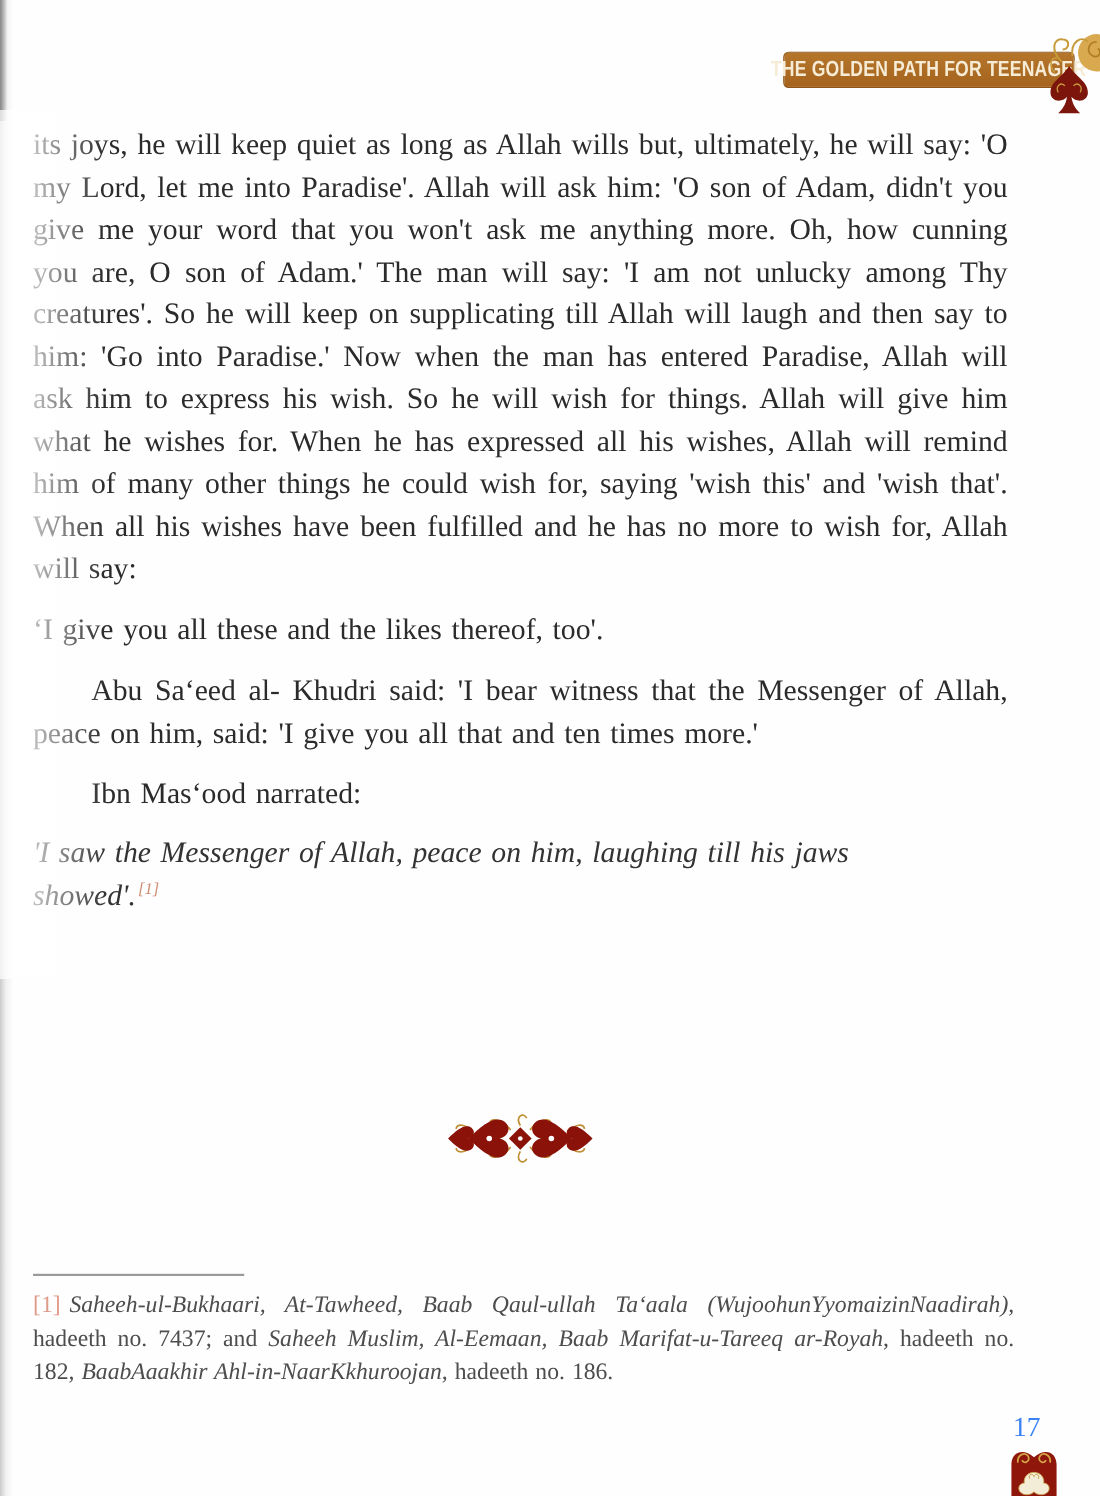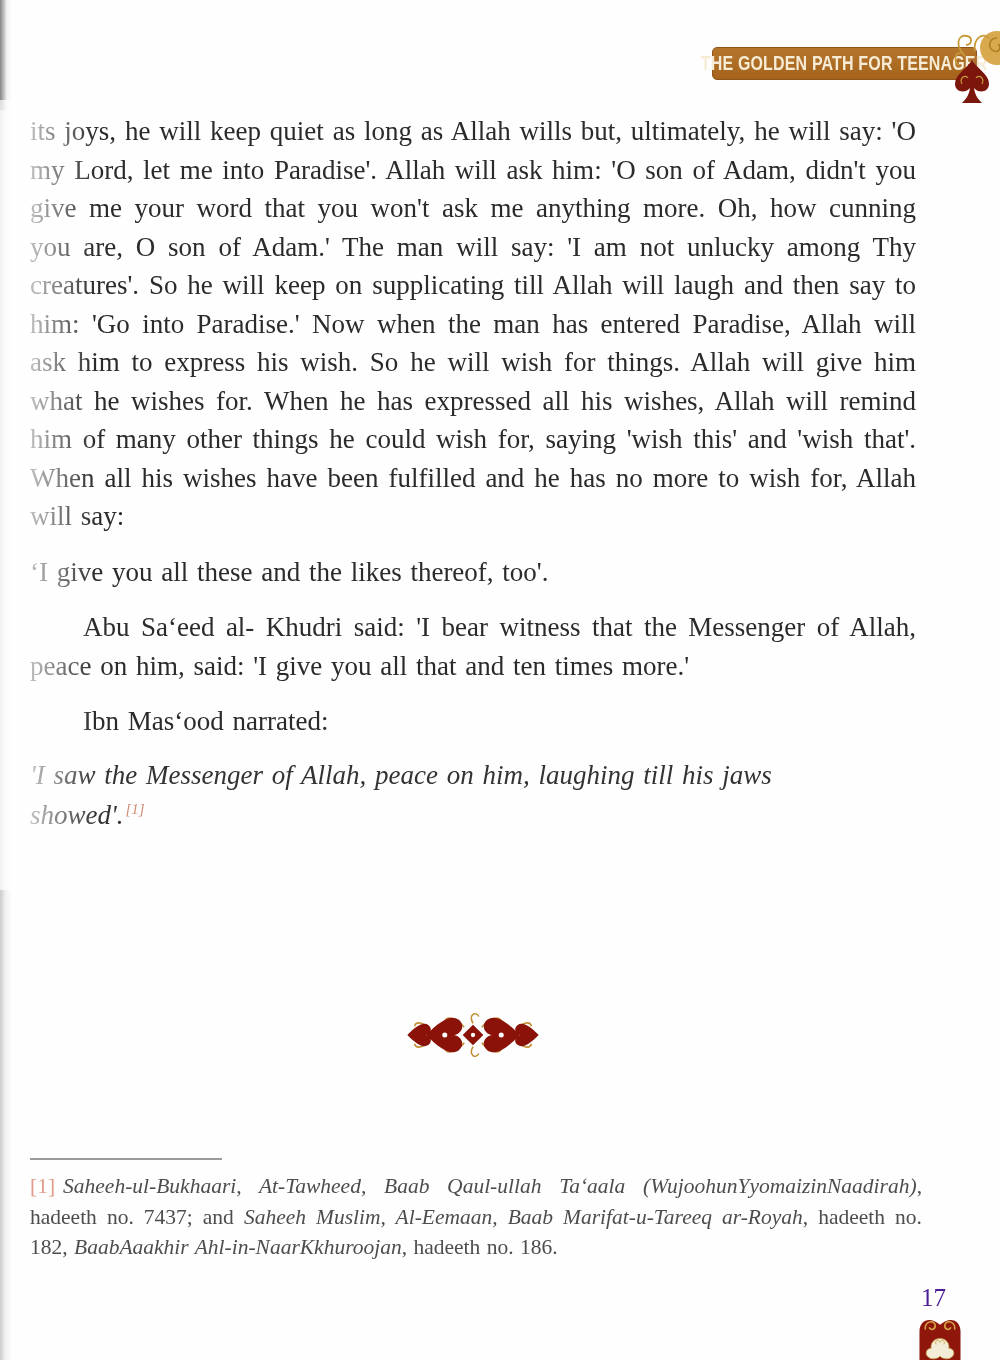--- a/index.html
+++ b/index.html
@@ -47,21 +47,21 @@
   
   .footnote{position:absolute;left:30px;top:1158px;width:892px;}
   .fn-rule{width:192px;border:none;border-top:2px solid #9a9a9a;margin:0 0 11px 0;}
   .fn-text{
     font-size:21.5px;line-height:30.5px;color:#4d4d4d;text-align:justify;word-spacing:1px;
   }
   .fn-marker{color:#e09a8a;margin-right:8px;}
   .fn-text i{font-style:italic;}
   .fn-text .rm{font-style:normal;}
   
-  .page-number{position:absolute;left:921px;top:1284px;font-size:25px;color:#4c1d95;}
+  .page-number{position:absolute;left:921px;top:1284px;font-size:25px;color:#3b82f6;}
   .corner-ornament{position:absolute;left:916px;top:1317px;}
 </style>
 </head>
 <body>
 
 <div class="page">
 
   <div class="edge-left"></div>
   <div class="edge-left-dark"></div>
   <div class="scan-fade"></div>

